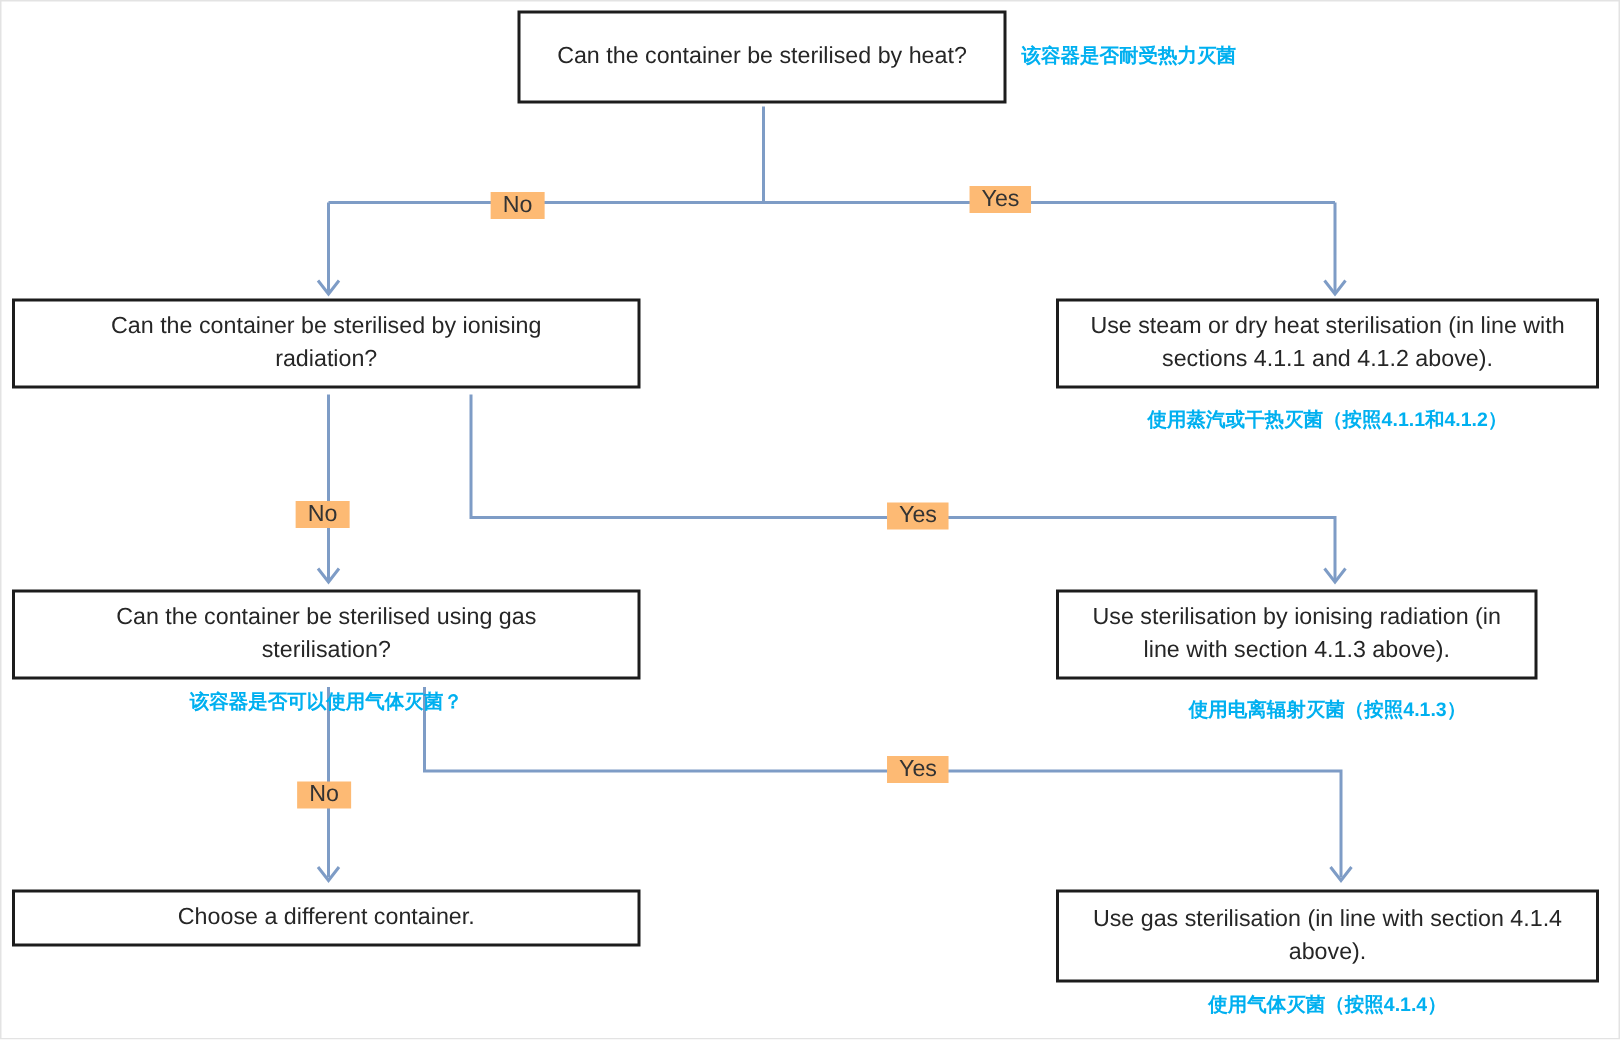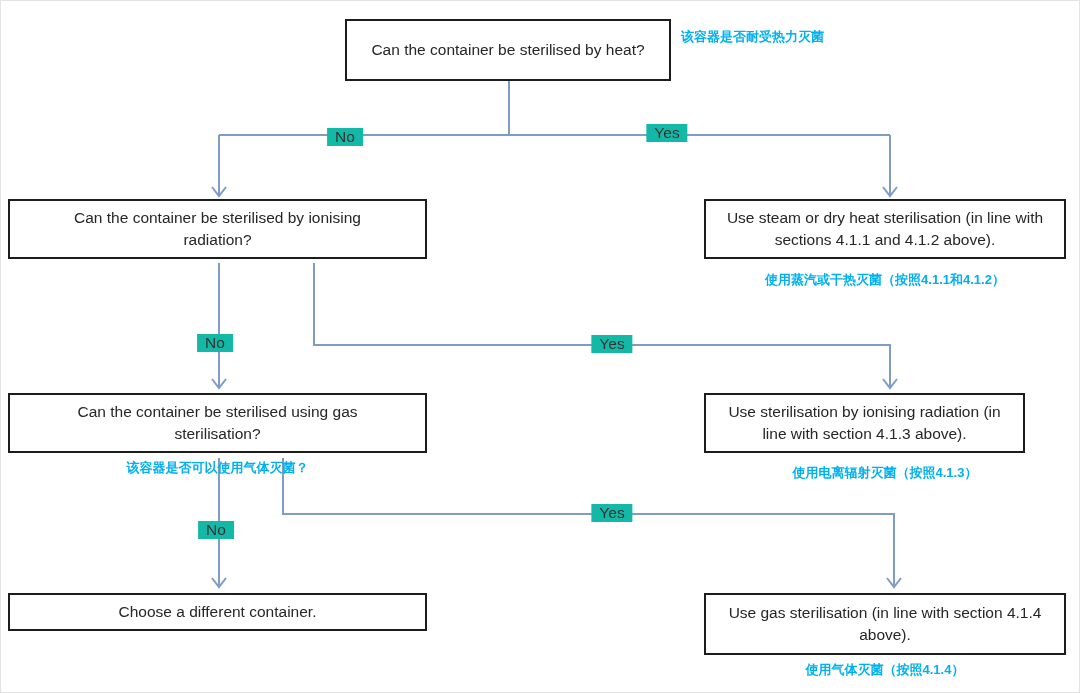--- a/index.html
+++ b/index.html
@@ -18,21 +18,21 @@
   .node-box{
     position:absolute;
     box-sizing:border-box;
     border:2px solid #1c1c1c;
     background:#ffffff;
     display:flex;align-items:center;justify-content:center;
     text-align:center;
     font-size:15.5px;line-height:1.45;color:#262626;
     z-index:2;
   }
-  .b1{left:344px;top:6px;width:326px;height:62px;padding:0 12px;margin-top:12px;}
+  .b1{left:344px;top:6px;width:326px;height:62px;padding:0 12px;}
   .b2{left:7px;top:198px;width:419px;height:60px;padding:0 40px;}
   .b3{left:703px;top:198px;width:362px;height:60px;padding:0 13px;}
   .b4{left:7px;top:392px;width:419px;height:60px;padding:0 60px;}
   .b5{left:703px;top:392px;width:321px;height:60px;padding:0 13px;}
   .b6{left:7px;top:592px;width:419px;height:38px;padding:0 12px;}
   .b7{left:703px;top:592px;width:362px;height:62px;padding:0 13px;}
   .caption-zh{
     position:absolute;
     z-index:2;
     color:#00b0f0;
@@ -44,21 +44,21 @@
   .c1{left:680px;top:28px;white-space:nowrap;text-align:left;}
   .c2{left:7px;top:263px;width:419px;}
   .c3{left:703px;top:271px;width:362px;}
   .c4{left:7px;top:459px;width:419px;}
   .c5{left:703px;top:464px;width:362px;}
   .c6{left:7px;top:636px;width:419px;}
   .c7{left:703px;top:661px;width:362px;}
   .branch-label{
     position:absolute;
     z-index:3;
-    background:#14b8a6;
+    background:#fdba74;
     color:#333333;
     font-size:15.5px;
     padding:0 8px;
     transform:translate(-50%,-50%);
     white-space:nowrap;
   }
   .lbl-no1{left:344px;top:136px;}
   .lbl-yes1{left:666px;top:132px;}
   .lbl-no2{left:214px;top:342px;}
   .lbl-yes2{left:611px;top:343px;}

